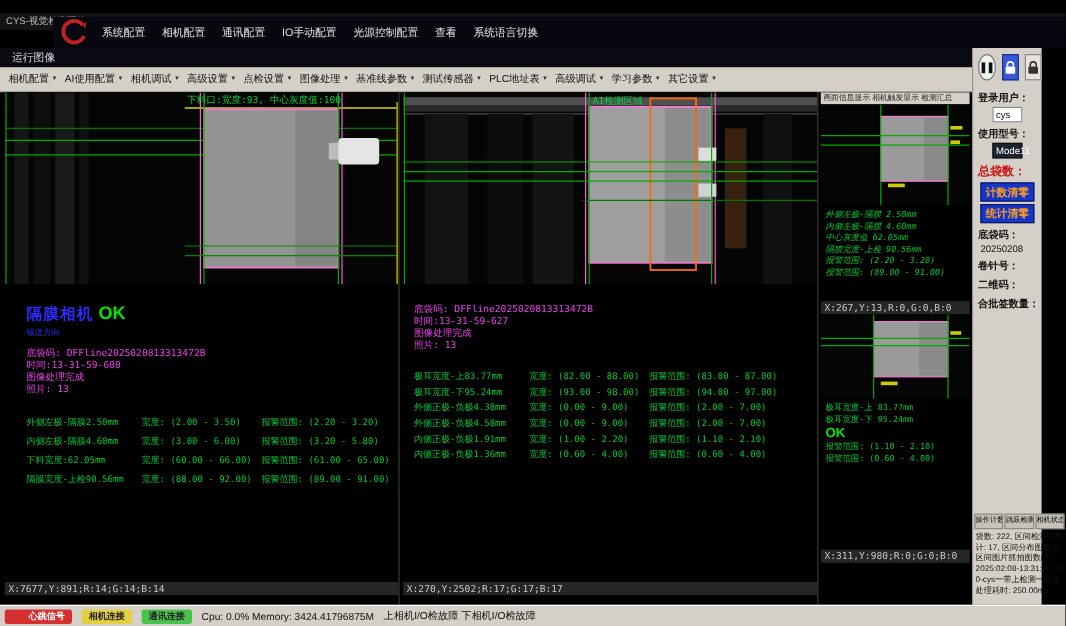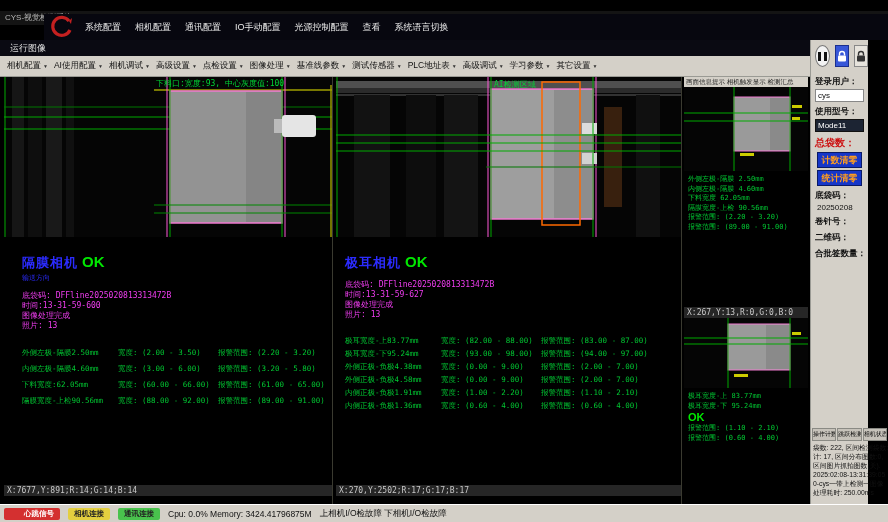--- a/index.html
+++ b/index.html
@@ -52,39 +52,39 @@
             font-family:"DejaVu Sans Mono",monospace;white-space:nowrap;}
   #panel-mid .meas-row{line-height:13px;}
   .meas-name{width:96px;overflow:hidden;}
   .meas-range{width:100px;overflow:hidden;}
   .gtext{fill:#00d435;font-size:8px;font-family:"DejaVu Sans Mono",monospace;}
 
   
   .small-header{height:10px;background:#d4d0c8;color:#222;font-size:6.5px;line-height:10px;
                 padding-left:2px;box-sizing:border-box;white-space:nowrap;overflow:hidden;}
   .small-view{background:#000;}
-  #small-view-top{height:220px;}
+  #small-view-top{height:164px;font-style:italic;}
   #small-view-bottom{height:196px;}
   .sv-lines{margin:4px 0 0 4px;}
   .sv-line{font-size:7px;color:#00c832;line-height:9.5px;font-family:"DejaVu Sans Mono",monospace;white-space:nowrap;}
   .sv-ok{font-size:11px;font-weight:bold;color:#00e800;line-height:13px;}
 
   
   #sidebar{left:810px;top:40px;width:58px;height:464px;background:#d4d0c8;border-left:1px solid #9a9a94;
            box-sizing:border-box;}
   #ctrlbtns{height:32px;display:flex;align-items:center;gap:5px;padding-left:4px;}
   .pause-btn{width:22px;height:22px;border-radius:50%;background:#f2f2f2;border:1px solid #777;
              display:flex;align-items:center;justify-content:center;gap:3px;cursor:pointer;box-sizing:border-box;}
   .pbar{width:3px;height:9px;background:#111;display:block;}
   .lock-btn{width:17px;height:22px;background:#e6e3dc;border:1px solid #888;display:flex;
             align-items:center;justify-content:center;cursor:pointer;box-sizing:border-box;}
   .lock-btn.active{background:#3757d8;border-color:#1a2f8f;}
   .sb-label{font-size:8.5px;color:#111;margin:4px 0 1px 4px;font-weight:bold;white-space:nowrap;}
   .red-label{color:#cc1111;font-size:10px;}
-  .sb-field{margin:0 4px;background:#ffffff;border:1px solid #888;height:11px;font-size:8px;
+  .sb-field{margin:0 16px;background:#ffffff;border:1px solid #888;height:11px;font-size:8px;
             line-height:11px;padding-left:2px;color:#111;}
   .sb-dark{background:#1c2433;color:#ffffff;border-color:#111;}
   .sb-value{margin-left:6px;font-size:8px;color:#111;}
   .counter{margin:2px 6px;background:#1636c8;color:#ff9d1e;font-weight:bold;font-size:9px;
            height:14px;line-height:14px;text-align:center;border:1px solid #0a1a66;cursor:pointer;
            white-space:nowrap;overflow:hidden;}
   .sb-bottom{position:absolute;left:811px;top:428px;width:77px;}
   .sb-tabs{display:flex;gap:1px;margin:0 1px 2px 1px;}
   .sb-tab{flex:1;background:#c6c2ba;border:1px solid #8a8a84;font-size:6px;text-align:center;
           line-height:11px;height:11px;white-space:nowrap;overflow:hidden;cursor:pointer;}
@@ -267,23 +267,20 @@
       <rect x="206" y="5" width="38" height="143" fill="none" stroke="#ff6a00" stroke-width="1.5"></rect>
       <line x1="0" y1="58" x2="345" y2="58" stroke="#00aa00" stroke-width="1"></line>
       <line x1="0" y1="66" x2="345" y2="66" stroke="#00aa00" stroke-width="1"></line>
       <line x1="0" y1="74" x2="345" y2="74" stroke="#00aa00" stroke-width="1"></line>
       <line x1="150" y1="90" x2="345" y2="90" stroke="#007700" stroke-width="1"></line>
       <line x1="155" y1="0" x2="155" y2="160" stroke="#00aa00" stroke-width="1"></line>
       <line x1="257" y1="0" x2="257" y2="160" stroke="#00aa00" stroke-width="1"></line>
       <text x="158" y="10" class="gtext">AI检测区域</text>
     </svg>
     <div class="text-block">
-      <div>
-        <span class="cam-title">极耳相机</span><span class="ok-text">OK</span>
-      </div>
       <div class="meta">
         <div class="meta-line">底袋码: DFFline2025020813313472B</div>
         <div class="meta-line">时间:13-31-59-627</div>
         <div class="meta-line">图像处理完成</div>
         <div class="meta-line">照片: 13</div>
       </div>
       <div class="meas-block">
         <div class="meas-row">
           <span class="meas-name">极耳宽度-上83.77mm</span>
           <span class="meas-range">宽度: (82.00 - 88.00)</span>
@@ -331,21 +328,21 @@
         <line x1="0" y1="34" x2="124" y2="34" stroke="#00aa00" stroke-width="1"></line>
         <line x1="50" y1="0" x2="50" y2="84" stroke="#00aa00" stroke-width="1"></line>
         <line x1="106" y1="0" x2="106" y2="84" stroke="#00aa00" stroke-width="1"></line>
         <rect x="108" y="18" width="10" height="3" fill="#cccc00"></rect>
         <rect x="108" y="30" width="8" height="3" fill="#cccc00"></rect>
         <rect x="56" y="66" width="14" height="3" fill="#cccc00"></rect>
       </svg>
       <div class="sv-lines">
         <div class="sv-line">外侧左极-隔膜 2.50mm</div>
         <div class="sv-line">内侧左极-隔膜 4.60mm</div>
-        <div class="sv-line">下料宽度 62.05mm</div>
+        <div class="sv-line">中心灰度值 62.05mm</div>
         <div class="sv-line">隔膜宽度-上检 90.56mm</div>
         <div class="sv-line">报警范围: (2.20 - 3.20)</div>
         <div class="sv-line">报警范围: (89.00 - 91.00)</div>
       </div>
     </div>
     <div class="coords">X:267,Y:13,R:0,G:0,B:0</div>
 
     <div id="small-view-bottom" class="small-view">
       <svg class="cam-svg" width="124" height="70" viewBox="0 0 124 70">
         <rect width="124" height="70" fill="#050505"></rect>

